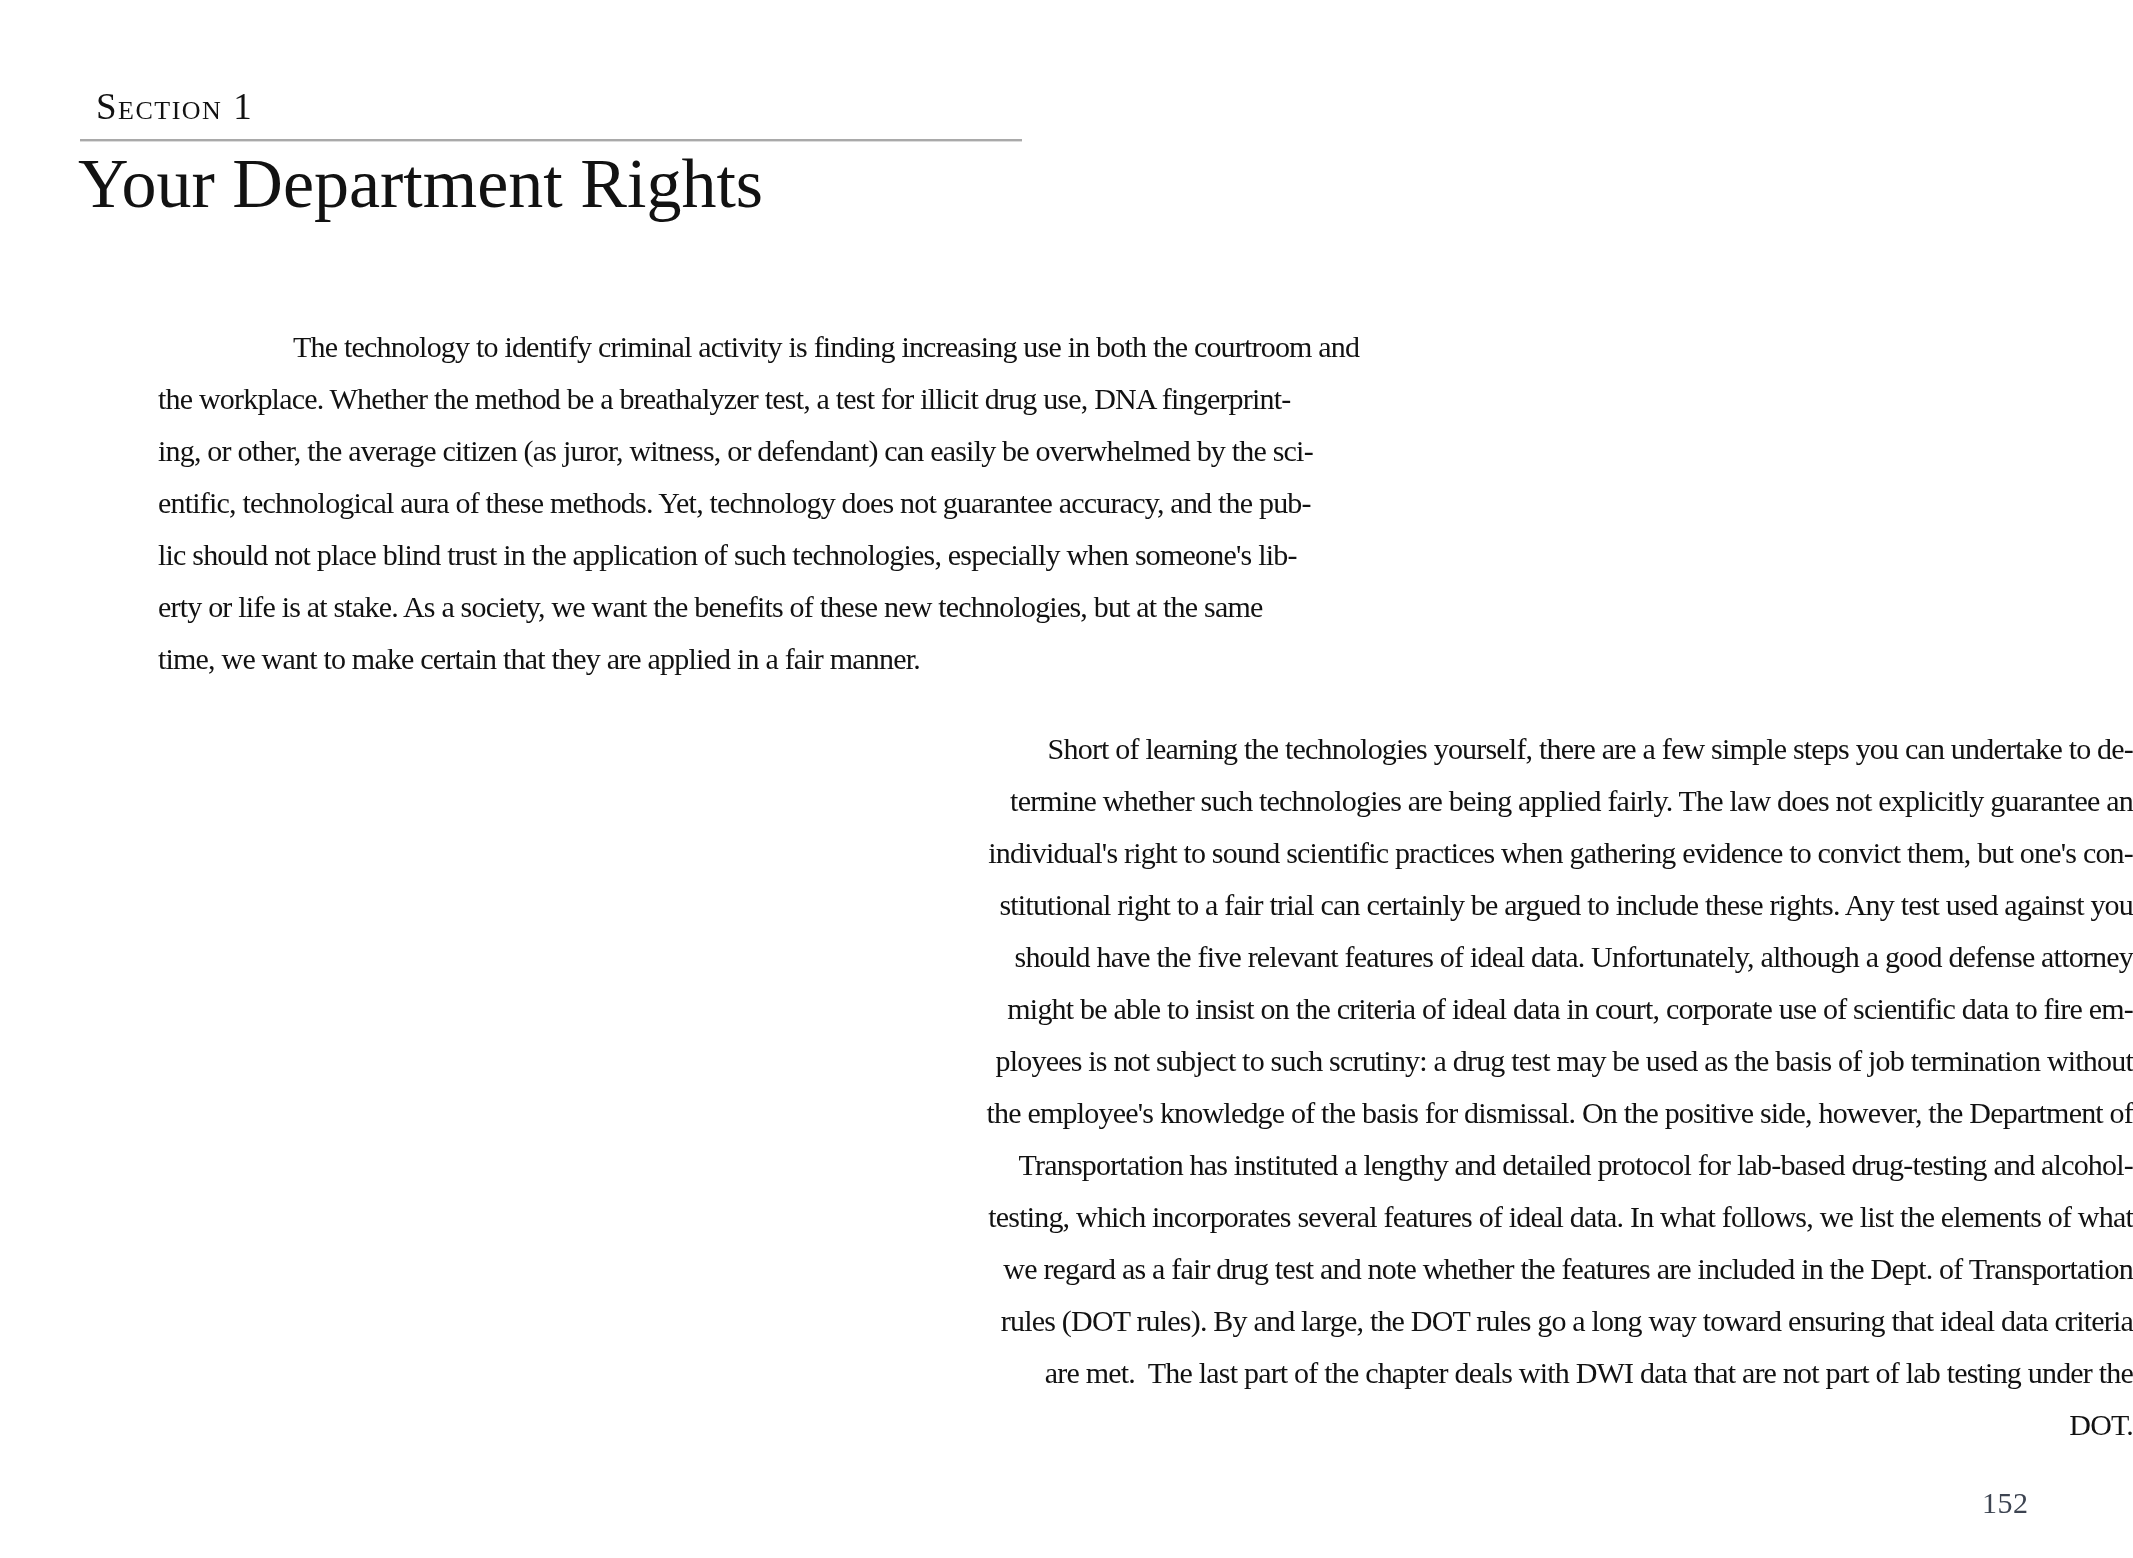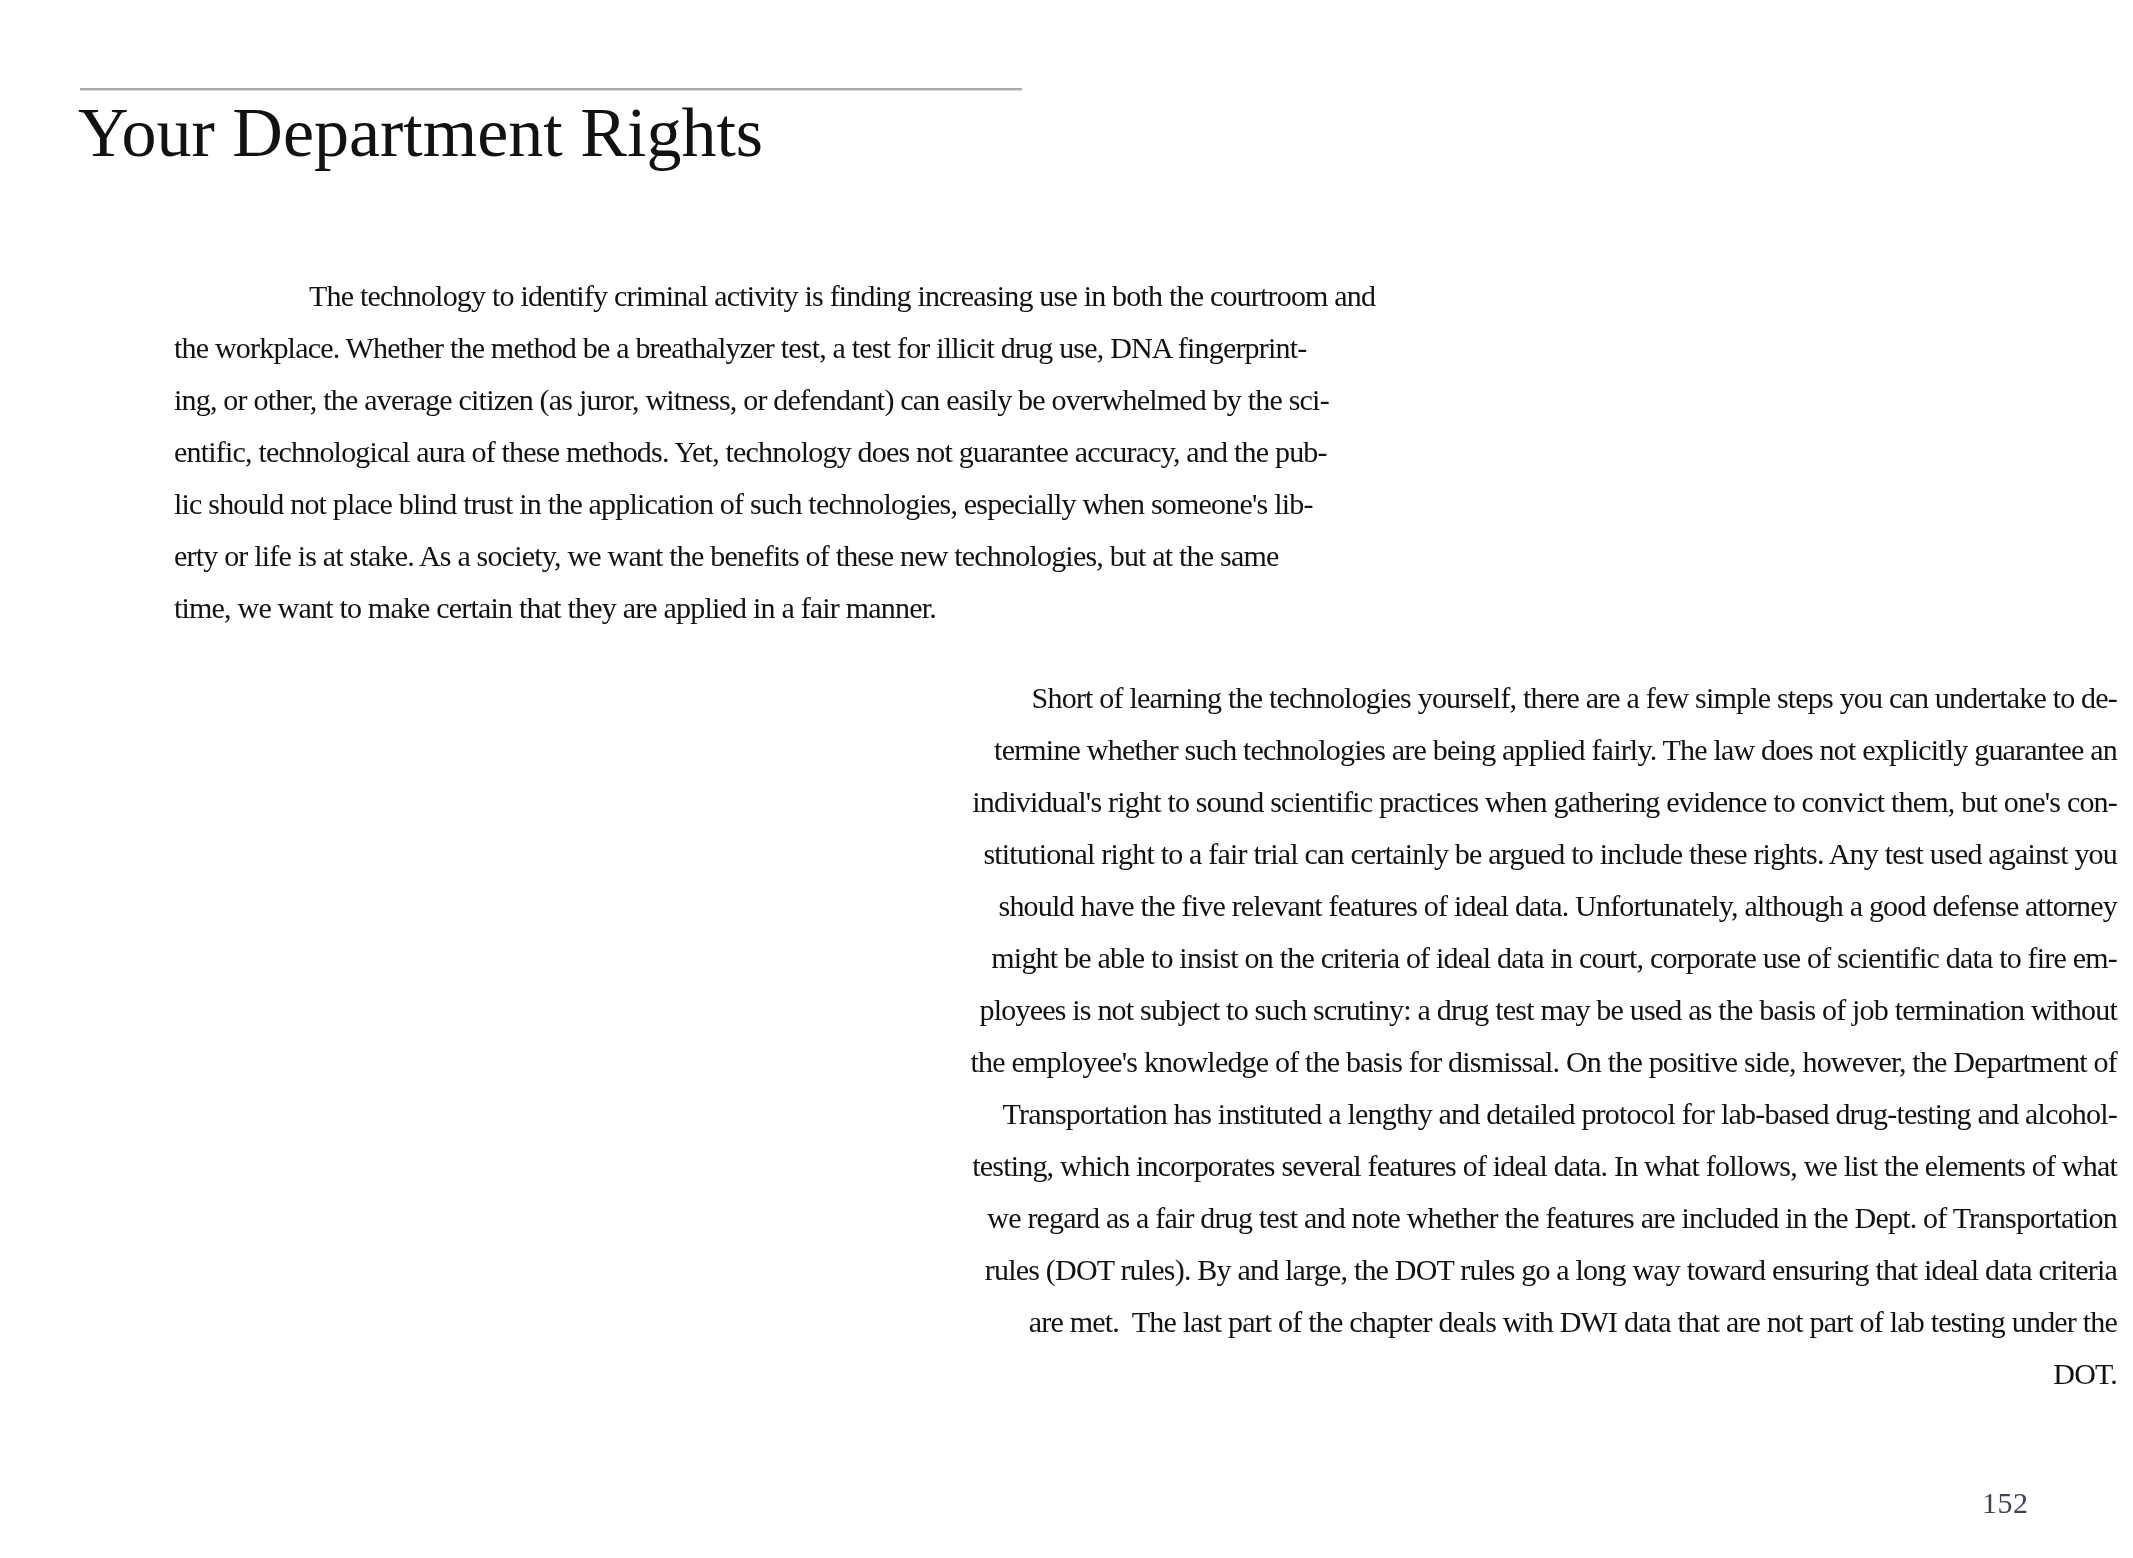--- a/index.html
+++ b/index.html
@@ -41,21 +41,21 @@
     margin: 8px 0 0 -2px;
     color: var(--text, #121212);
   }
   .body-text {
     margin: 102px 0 0 158px;
     font-size: 30px;
     line-height: 52px;
     letter-spacing: -0.8px;
   }
   .para {
-    margin: 16px;
+    margin: 0;
     white-space: pre;        
     text-indent: 135px;      
   }
   .para + .para {
     margin-top: 38px;
     text-align: right;
   }
   .page-number {
     position: absolute;
     top: 1486px;
@@ -64,20 +64,21 @@
     letter-spacing: 0.5px;
     color: var(--pagenum, #3d4451);
   }
 </style>
 </head>
 <body>
 
 <div class="page" style="--bg: #ffffff; --text: #121212; --rule: #a9a9a9; --pagenum: #3d4451;">
 
   <div class="header">
+    <div class="section-label">Section 1</div>
     <div class="rule"></div>
     <h1 class="title">Your Department Rights</h1>
   </div>
 
   <div class="body-text">
     <p class="para">The technology to identify criminal activity is finding increasing use in both the courtroom and
 the workplace. Whether the method be a breathalyzer test, a test for illicit drug use, DNA fingerprint-
 ing, or other, the average citizen (as juror, witness, or defendant) can easily be overwhelmed by the sci-
 entific, technological aura of these methods. Yet, technology does not guarantee accuracy, and the pub-
 lic should not place blind trust in the application of such technologies, especially when someone's lib-

